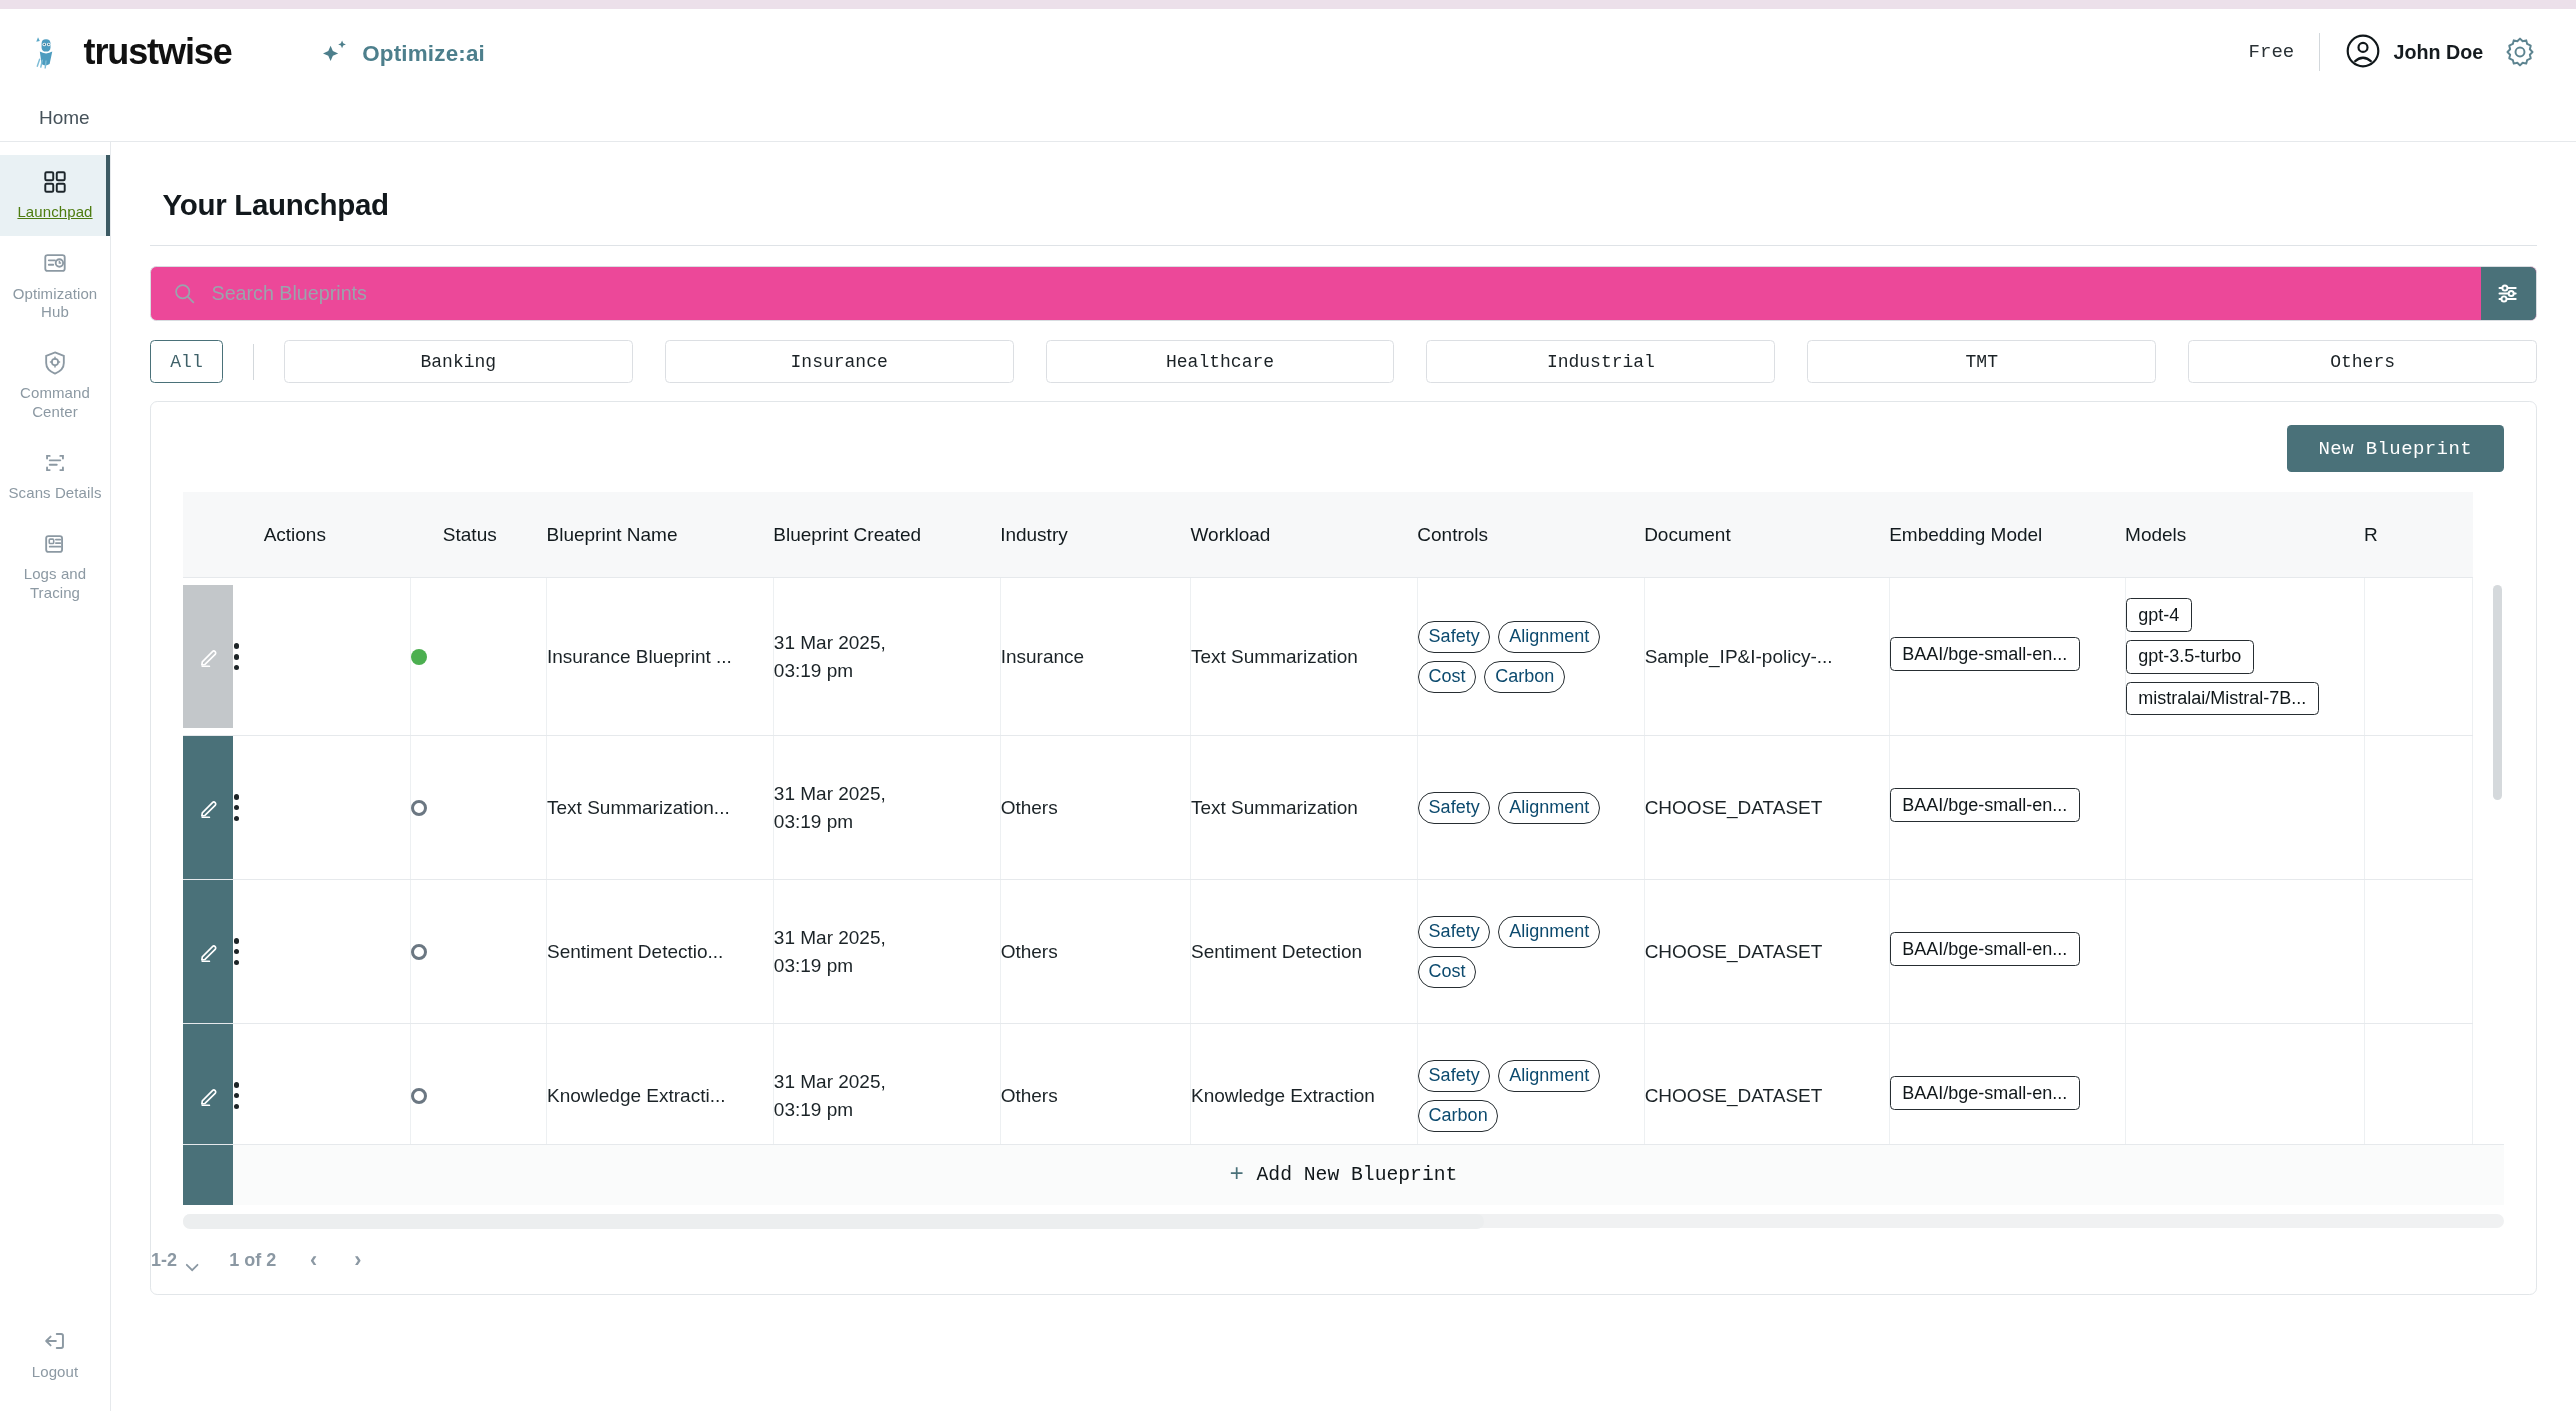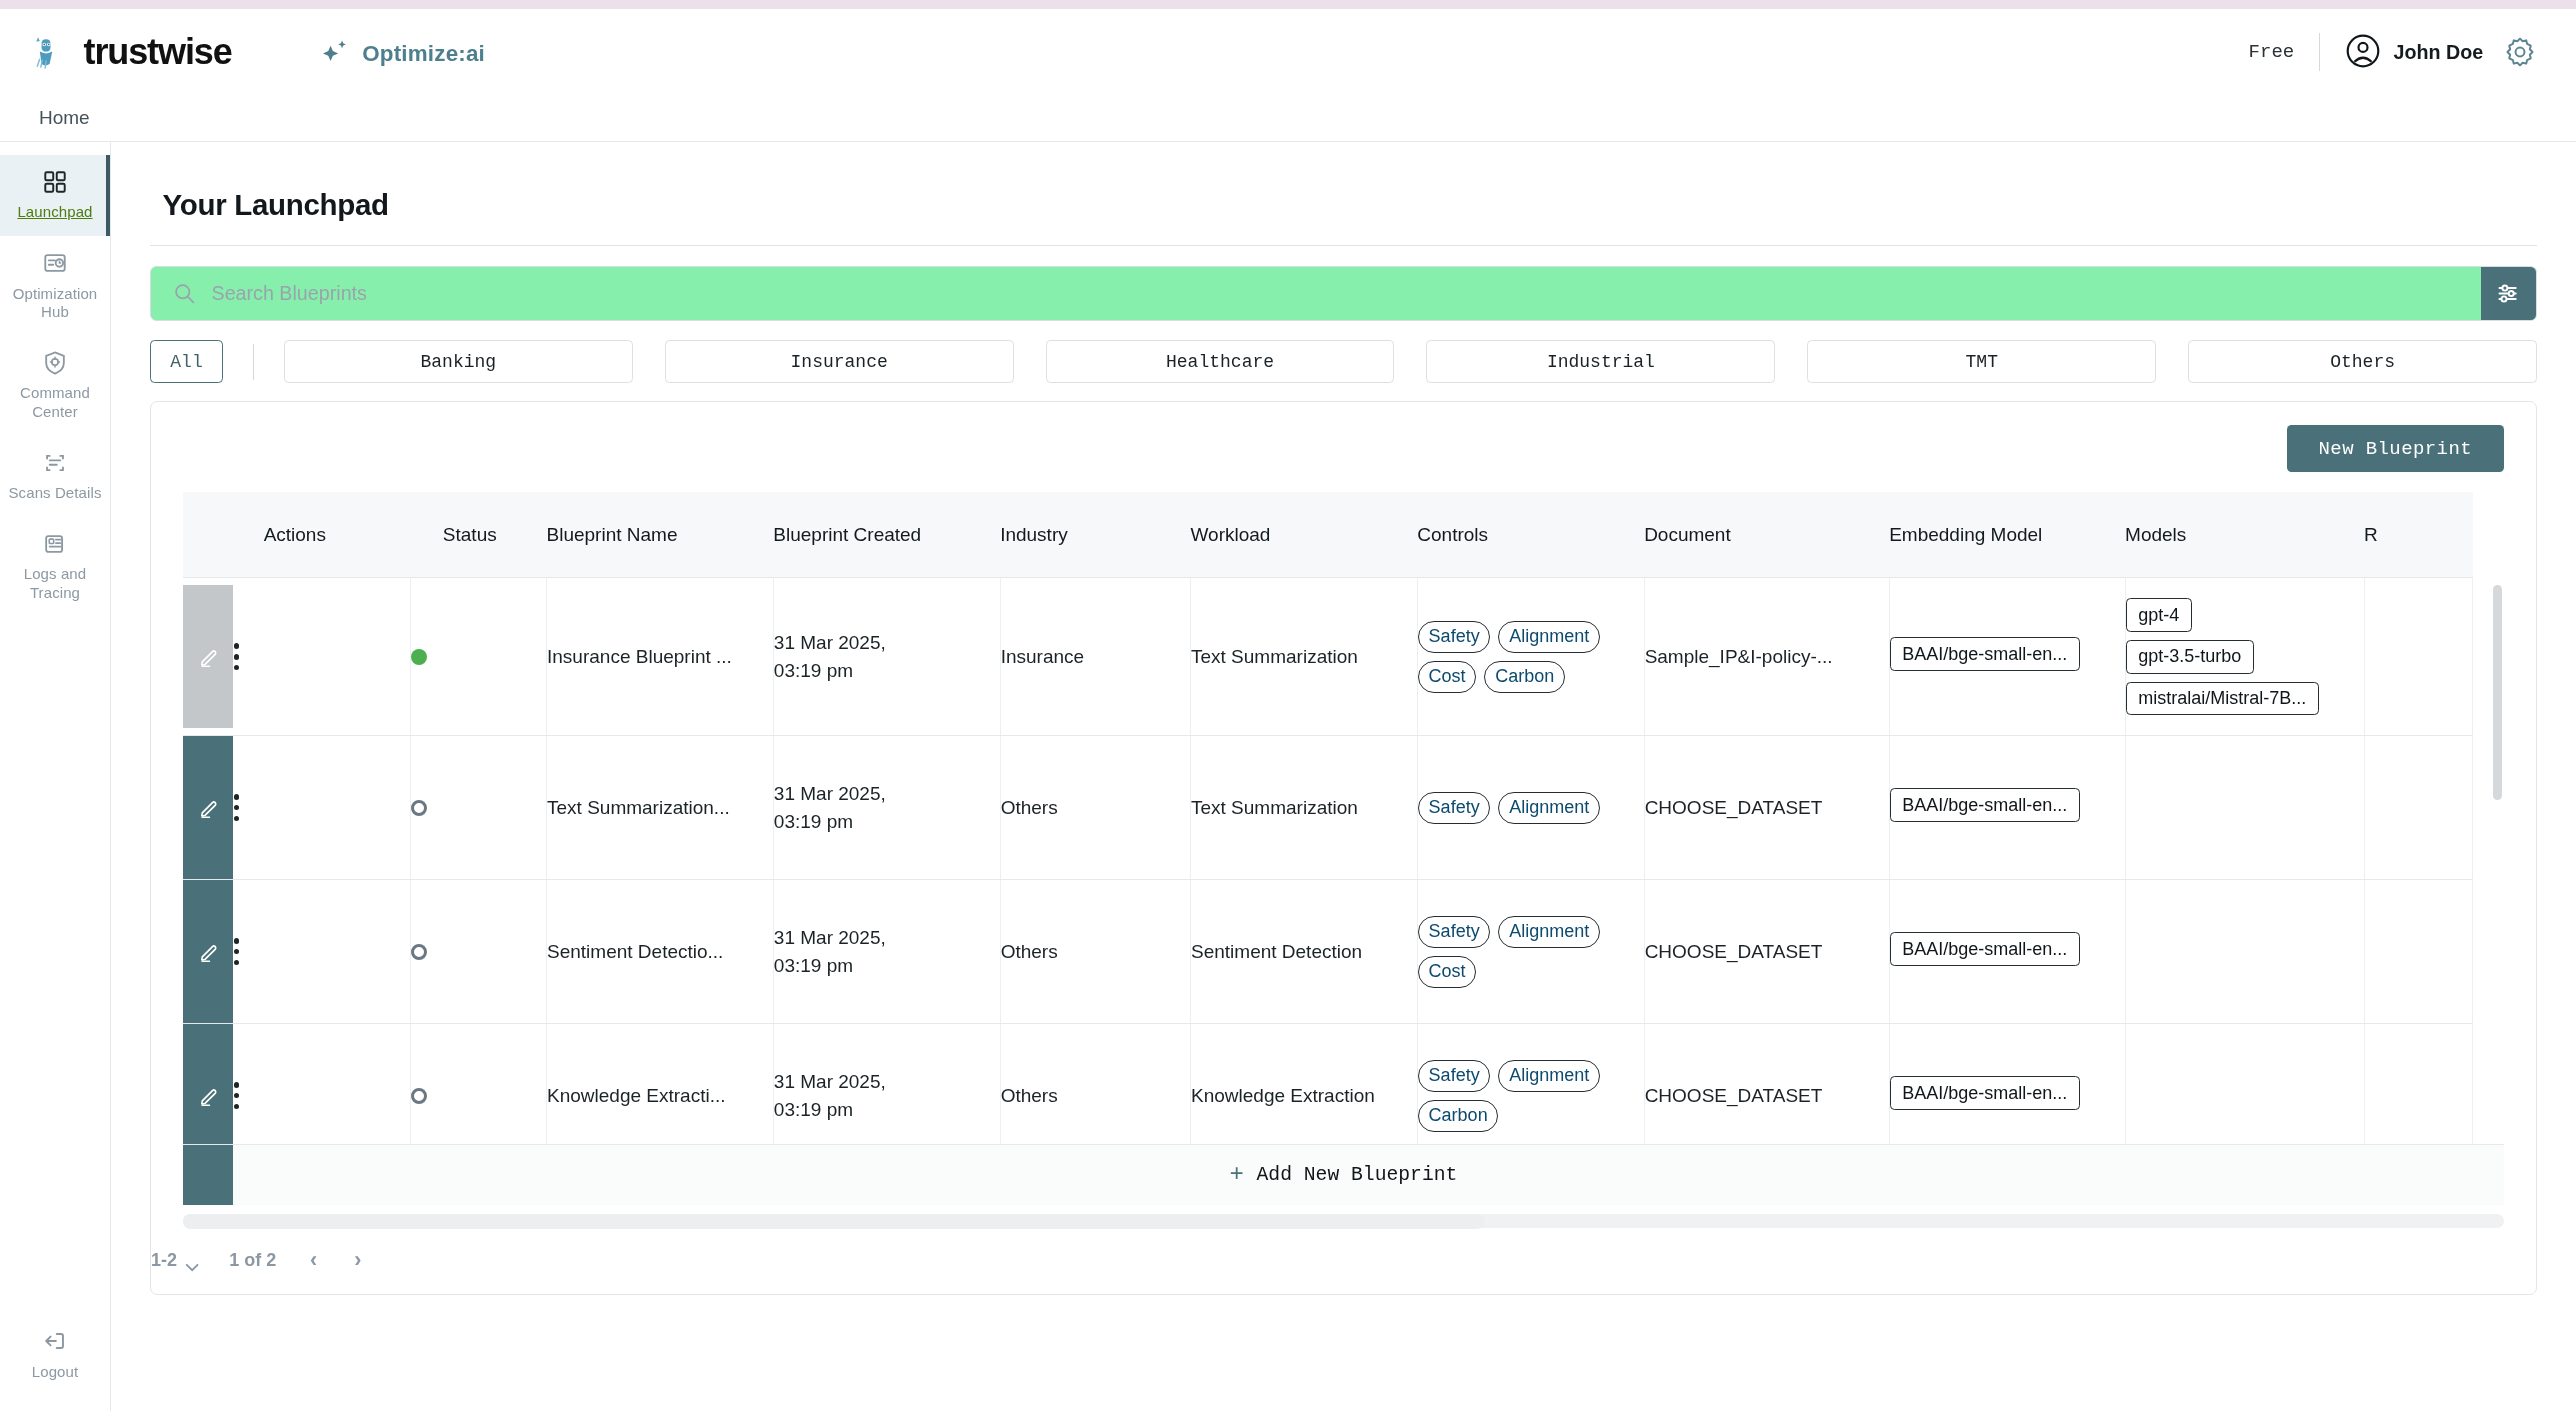--- a/index.html
+++ b/index.html
@@ -102,21 +102,21 @@
     font-size: 29.5px; font-weight: 700; color: #12181c;
     letter-spacing: -0.3px; margin: 23px 0 23px 12.5px;
   }
   .title-rule { height: 0.9px; background: #dfe3e7; margin-bottom: 0; }
 
   
   .search-row {
     display: flex; align-items: stretch;
     margin: 19.7px 0 0 0;
     border: 0.9px solid #d9dde1; border-radius: 6.3px;
-    height: 55px; overflow: hidden; background: #86efac;
+    height: 55px; overflow: hidden; background: #ec4899;
   }
   .search-inner { flex: 1 1 auto; display: flex; align-items: center; gap: 16px; padding-left: 21.5px; }
   .search-icon { width: 23px; height: 23px; flex: 0 0 auto; }
   .search-input {
     flex: 1 1 auto; border: none; outline: none; height: 100%;
     font-family: "Liberation Sans", sans-serif;
     font-size: 19.7px; color: #20272b; background: transparent;
   }
   .search-input::placeholder { color: #9aa4ad; }
   .filter-btn {

